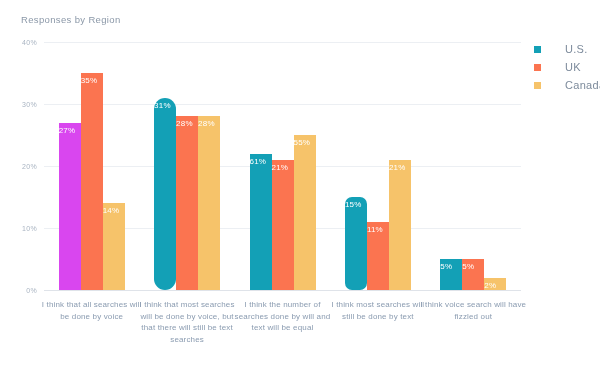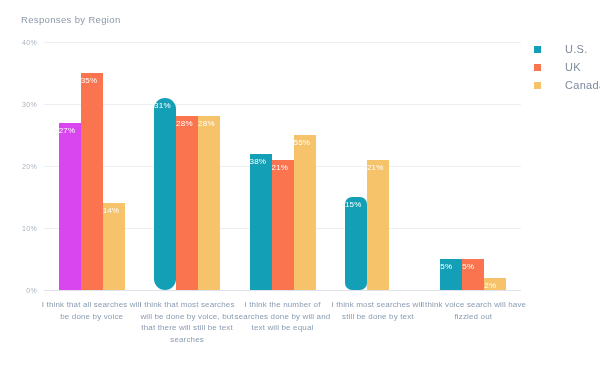--- a/index.html
+++ b/index.html
@@ -181,34 +181,37 @@
             <div class="val">28%</div>
           </div>
           <div class="bar" title="Canada: 28%" style="height: 173.6px; background: rgb(246, 195, 106);">
             <div class="val">28%</div>
           </div>
         </div>
       </div>
       <div class="group" style="left: 205.5px; width: 66px;">
         <div class="bars">
           <div class="bar" title="U.S.: 22%" style="height: 136.4px; background: rgb(19, 160, 182);">
-            <div class="val">38%</div>
+            <div class="val">61%</div>
           </div>
           <div class="bar" title="UK: 21%" style="height: 130.2px; background: rgb(251, 116, 80);">
             <div class="val">21%</div>
           </div>
           <div class="bar" title="Canada: 25%" style="height: 155px; background: rgb(246, 195, 106);">
             <div class="val">55%</div>
           </div>
         </div>
       </div>
       <div class="group" style="left: 300.9px; width: 66px;">
         <div class="bars">
           <div class="bar" title="U.S.: 15%" style="height: 93px; background: rgb(19, 160, 182); border-radius: 7px;">
             <div class="val">15%</div>
+          </div>
+          <div class="bar" title="UK: 11%" style="height: 68.2px; background: rgb(251, 116, 80);">
+            <div class="val">11%</div>
           </div>
           <div class="bar" title="Canada: 21%" style="height: 130.2px; background: rgb(246, 195, 106);">
             <div class="val">21%</div>
           </div>
         </div>
       </div>
       <div class="group" style="left: 396.3px; width: 66px;">
         <div class="bars">
           <div class="bar" title="U.S.: 5%" style="height: 31px; background: rgb(19, 160, 182);">
             <div class="val">5%</div>

